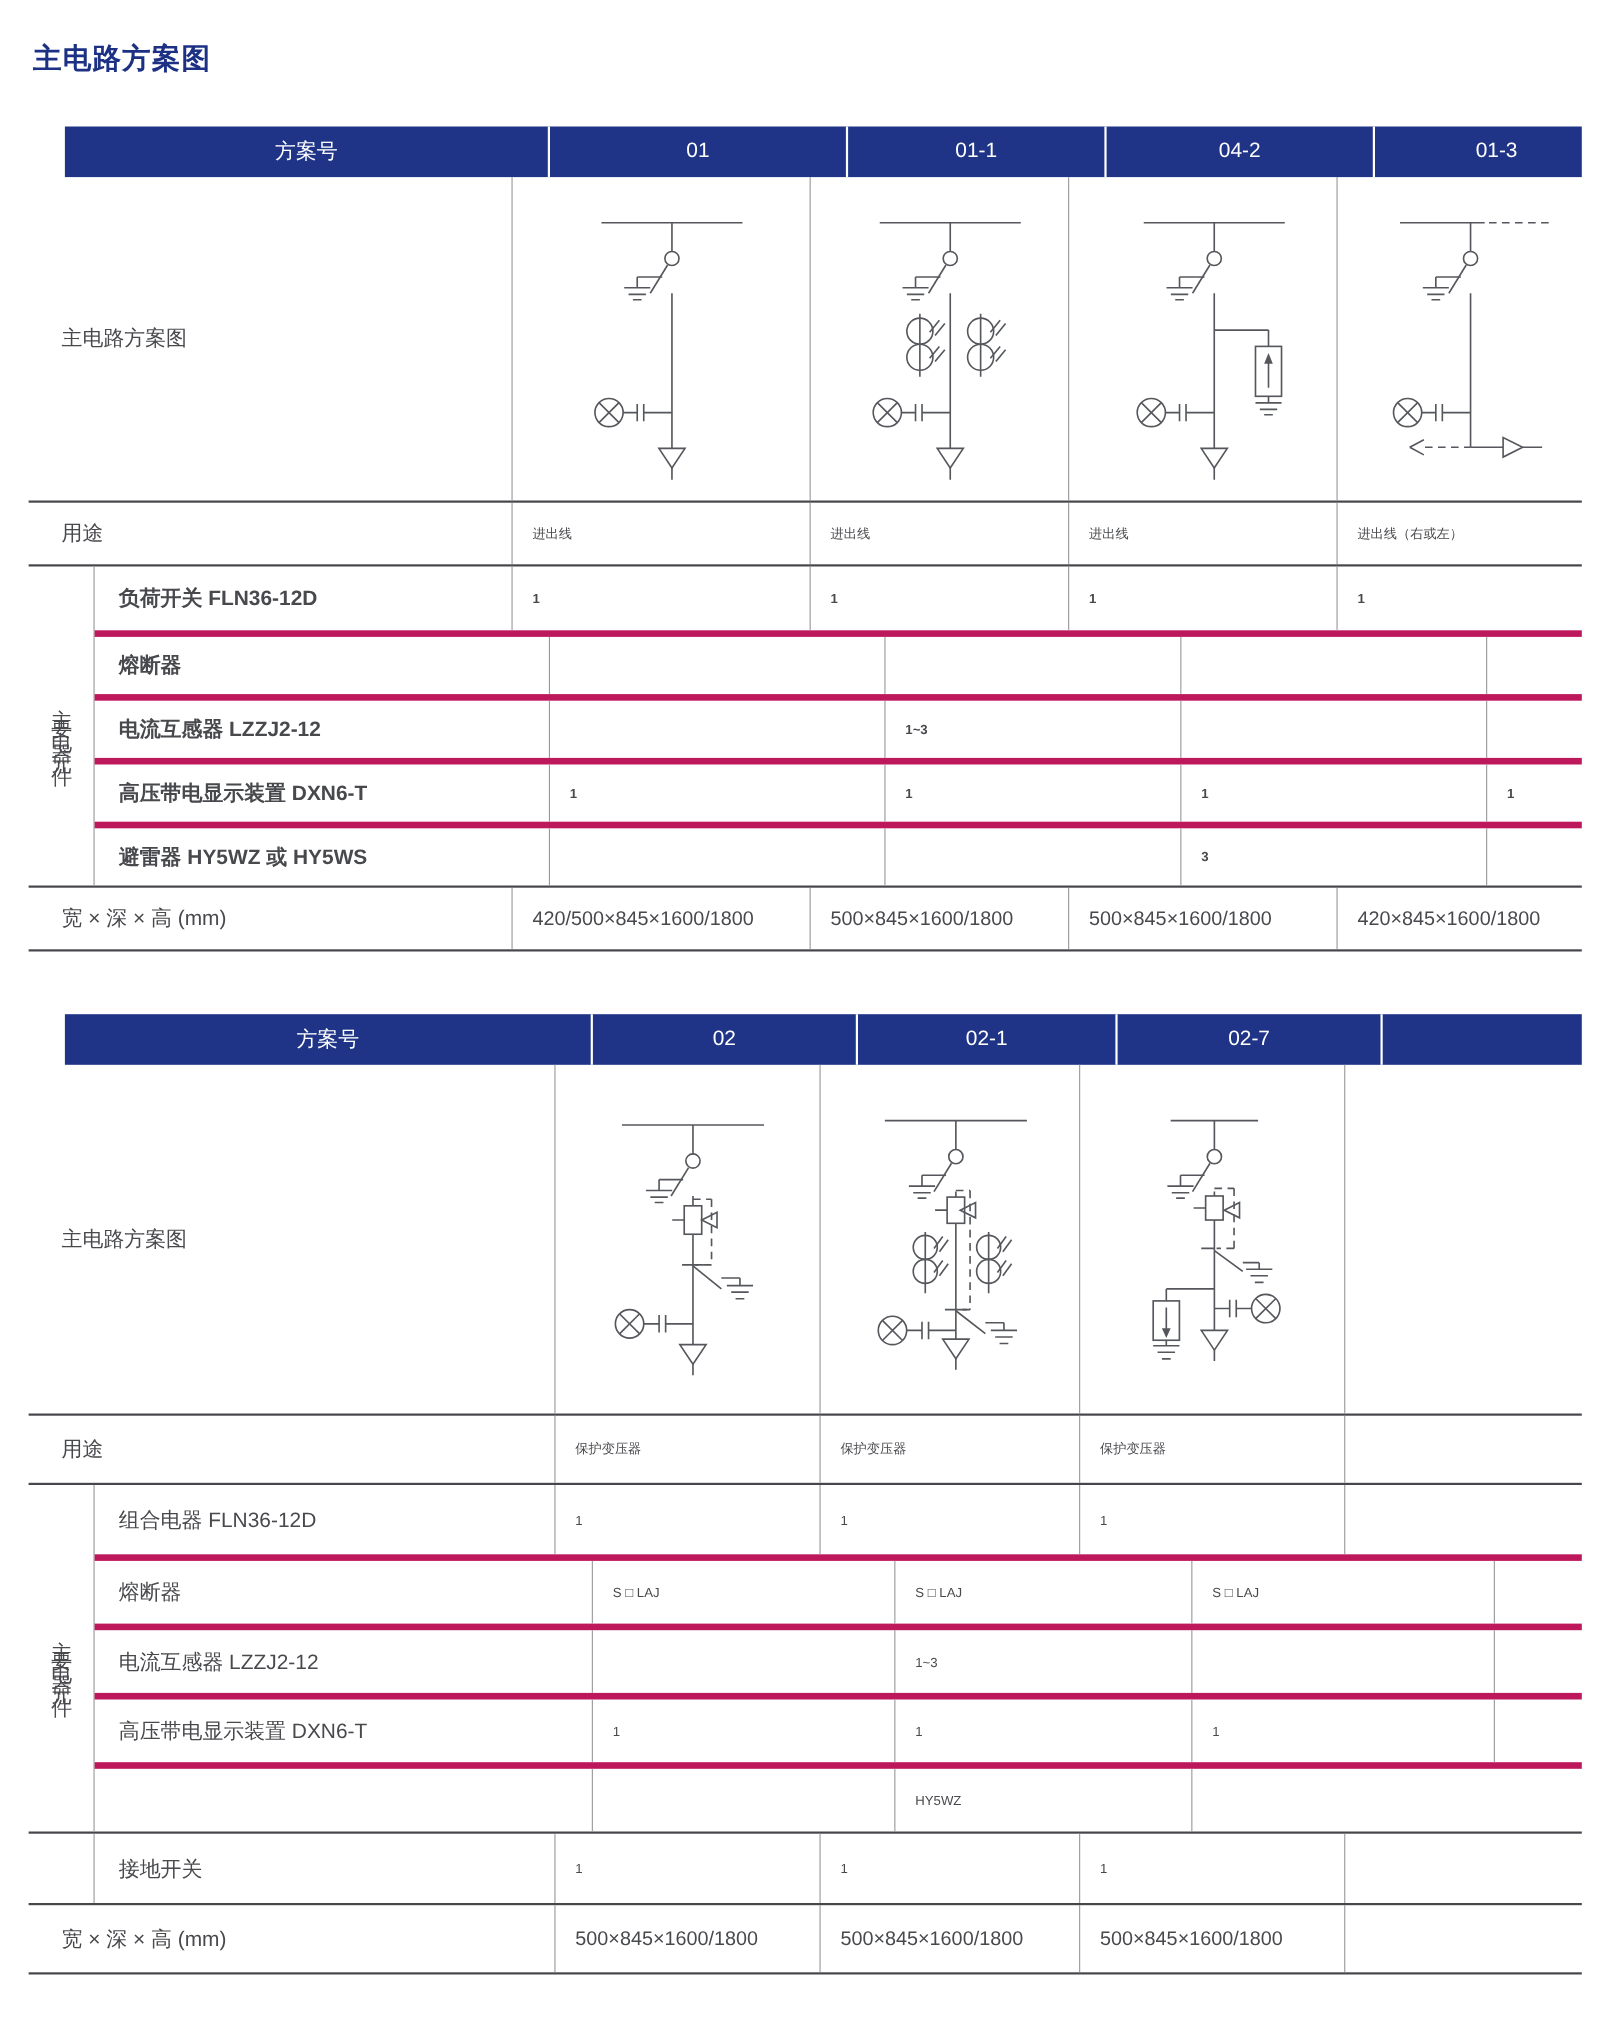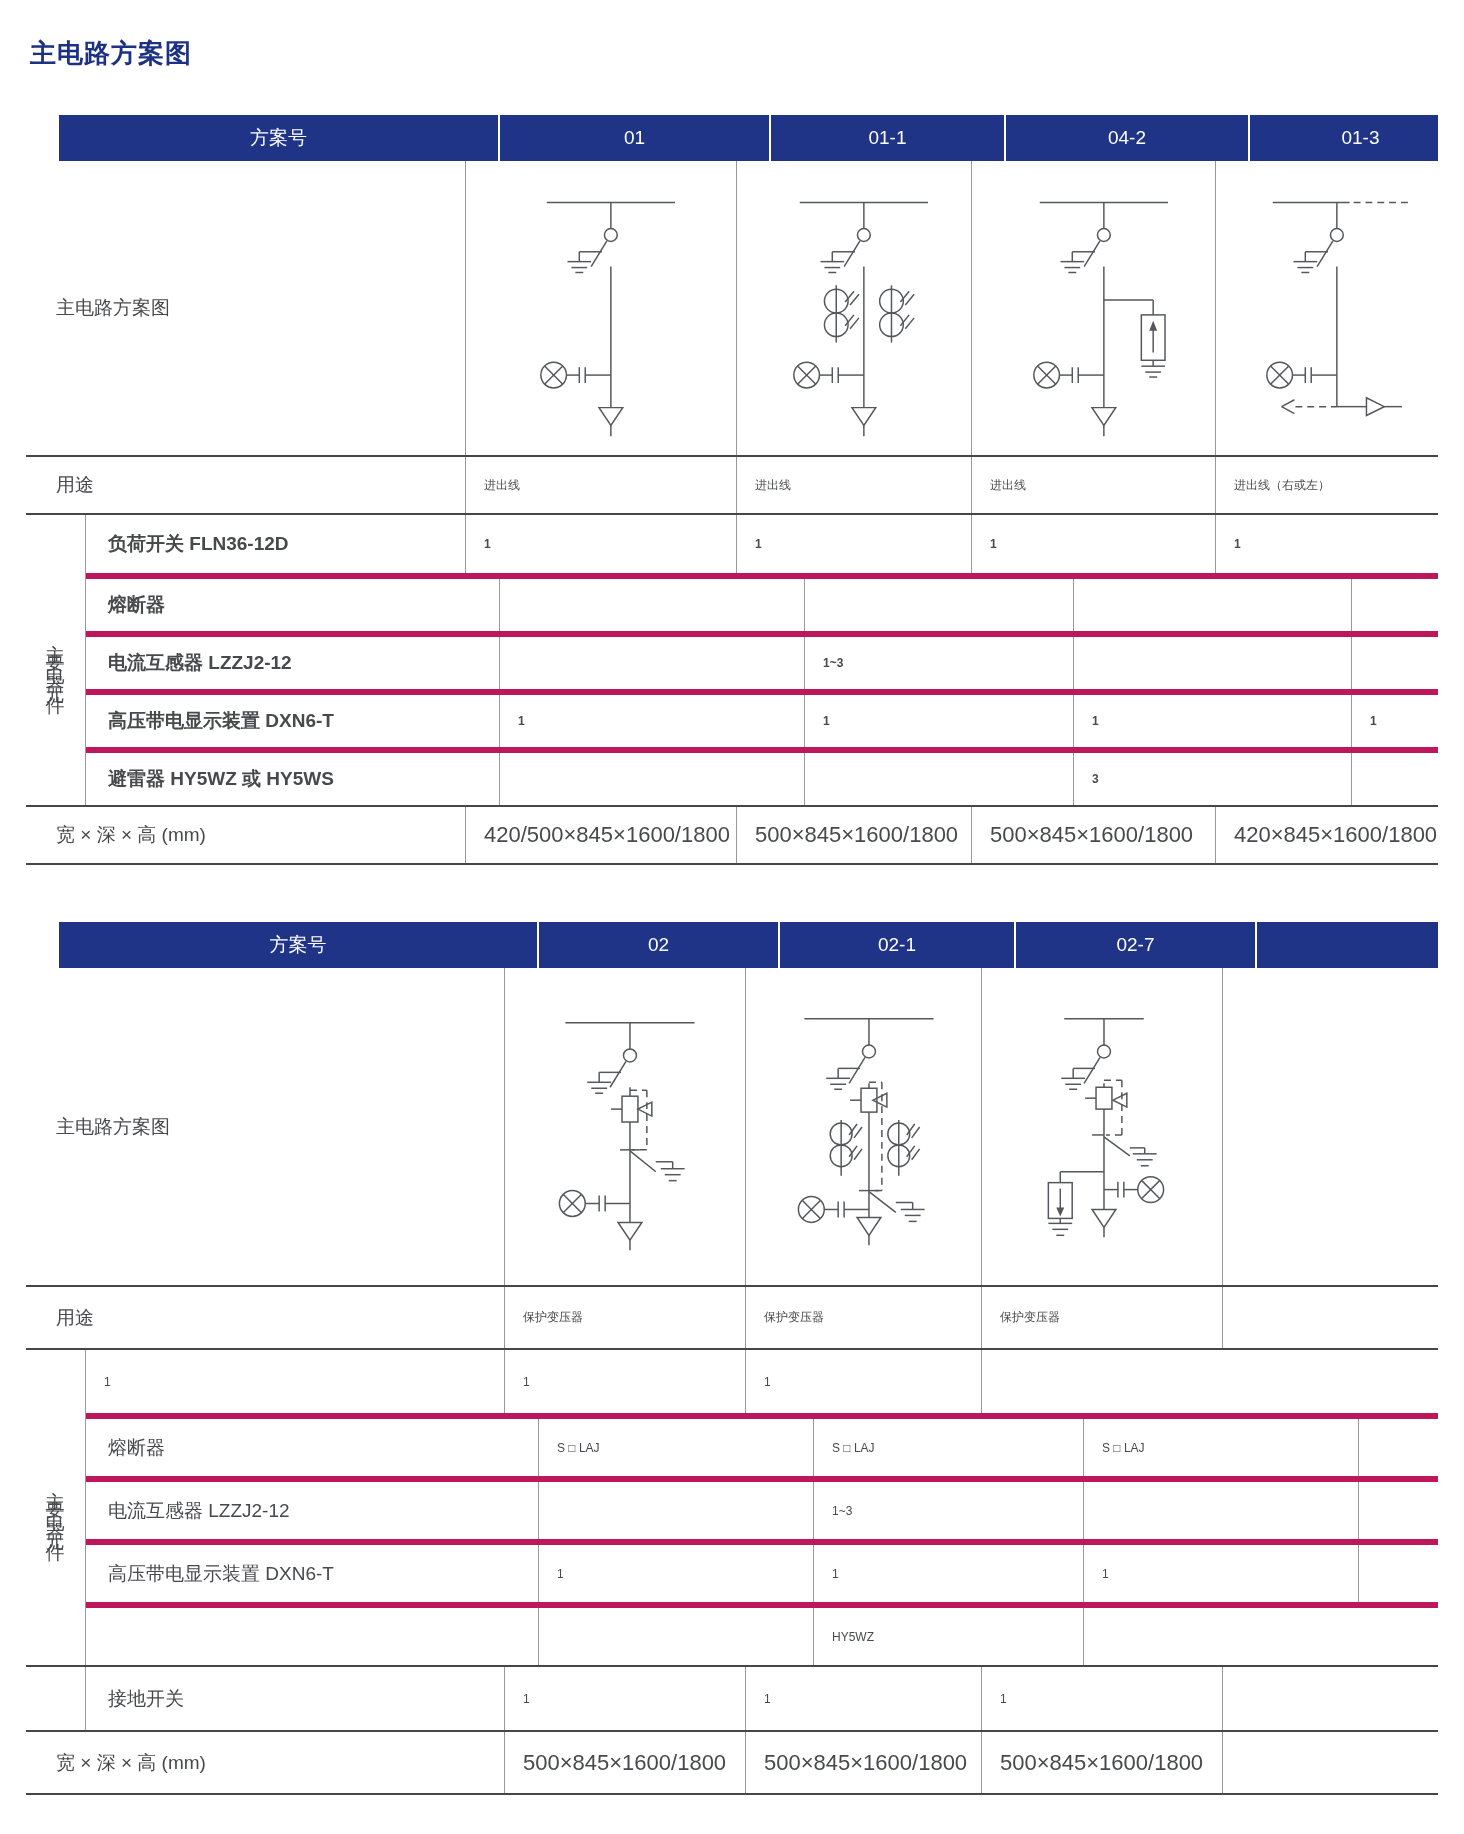--- a/index.html
+++ b/index.html
@@ -27,21 +27,21 @@
   .t2 .diagrow{height:317px;}
   .c{display:flex;align-items:center;box-sizing:border-box;min-width:0;}
   .c + .c{border-left:1px solid #97979c;}
   .dlabel{padding-left:30px;font-size:19px;}
   .dcell{justify-content:center;}
   .t1 .trow{height:58px;}
   .t2 .trow{height:63px;}
   .lab{padding-left:30px;font-size:19px;}
   .lab2{padding-left:22px;font-size:19px;}
   .val{padding-left:18px;font-size:12px;}
-  .dims .val{font-size:22px;}
+  .dims .val{font-size:18px;}
   .bt2{border-top:2px solid #46474b;}
   .group{display:grid;grid-template-columns:60px 1352px;box-sizing:border-box;}
   .gcell{border-right:1px solid #97979c;display:flex;align-items:center;justify-content:center;box-sizing:border-box;}
   .vtext{
     writing-mode:vertical-rl;text-orientation:upright;
     font-size:19px;letter-spacing:0.55em;line-height:1;color:#48494d;
   }
   .gitems .row + .row{border-top:6px solid #be185d;gap:34px;}
   svg.ckt{display:block;}
   svg.ckt line, svg.ckt circle, svg.ckt path, svg.ckt rect{
@@ -413,20 +413,21 @@
     <div class="c val">保护变压器</div>
     <div class="c val"></div>
   </div>
 
   <div class="group bt2">
     <div class="gcell">
       <span class="vtext">主要电器元件</span>
     </div>
     <div class="gitems">
       <div class="row cols trow">
+        <div class="c lab2">组合电器 FLN36-12D</div>
         <div class="c val">1</div>
         <div class="c val">1</div>
         <div class="c val">1</div>
         <div class="c val"></div>
       </div>
       <div class="row cols trow">
         <div class="c lab2">熔断器</div>
         <div class="c val">S □ LAJ</div>
         <div class="c val">S □ LAJ</div>
         <div class="c val">S □ LAJ</div>

